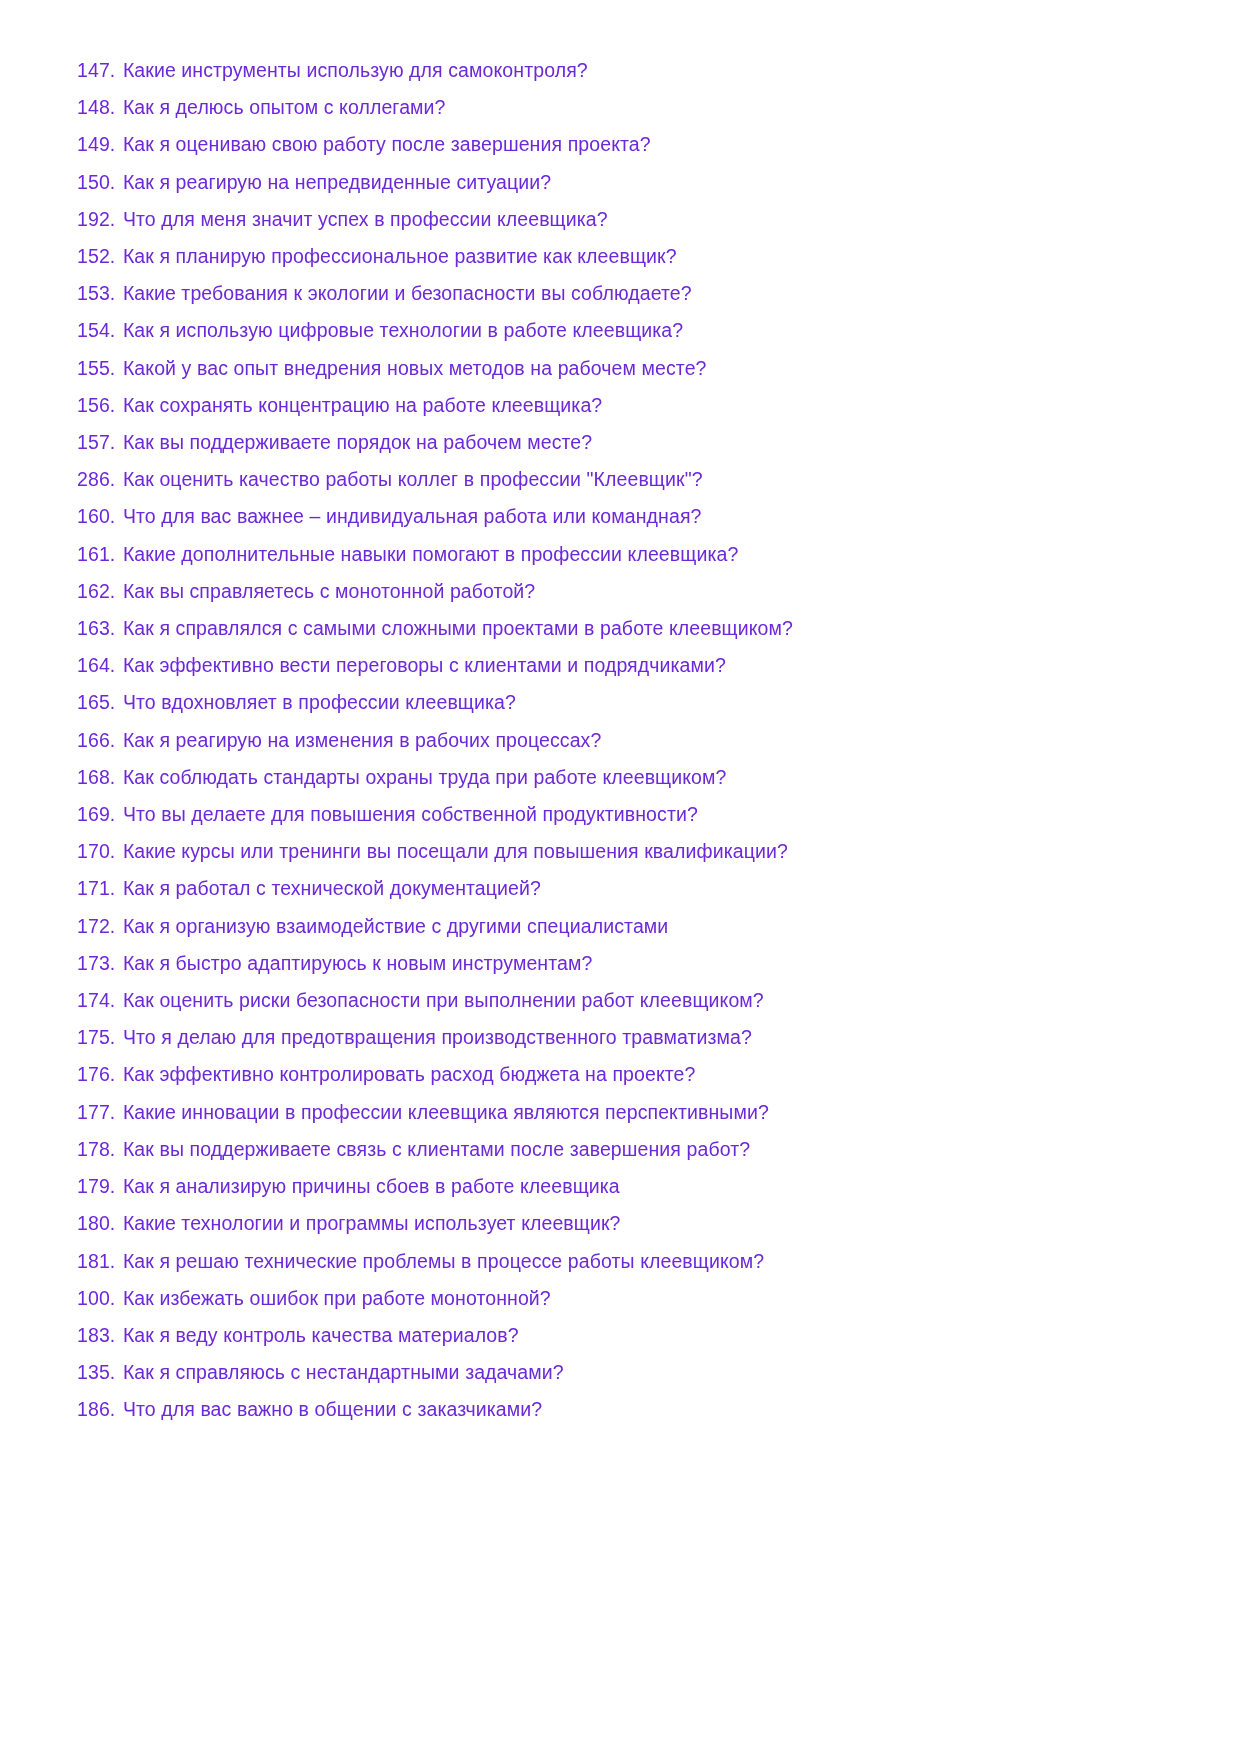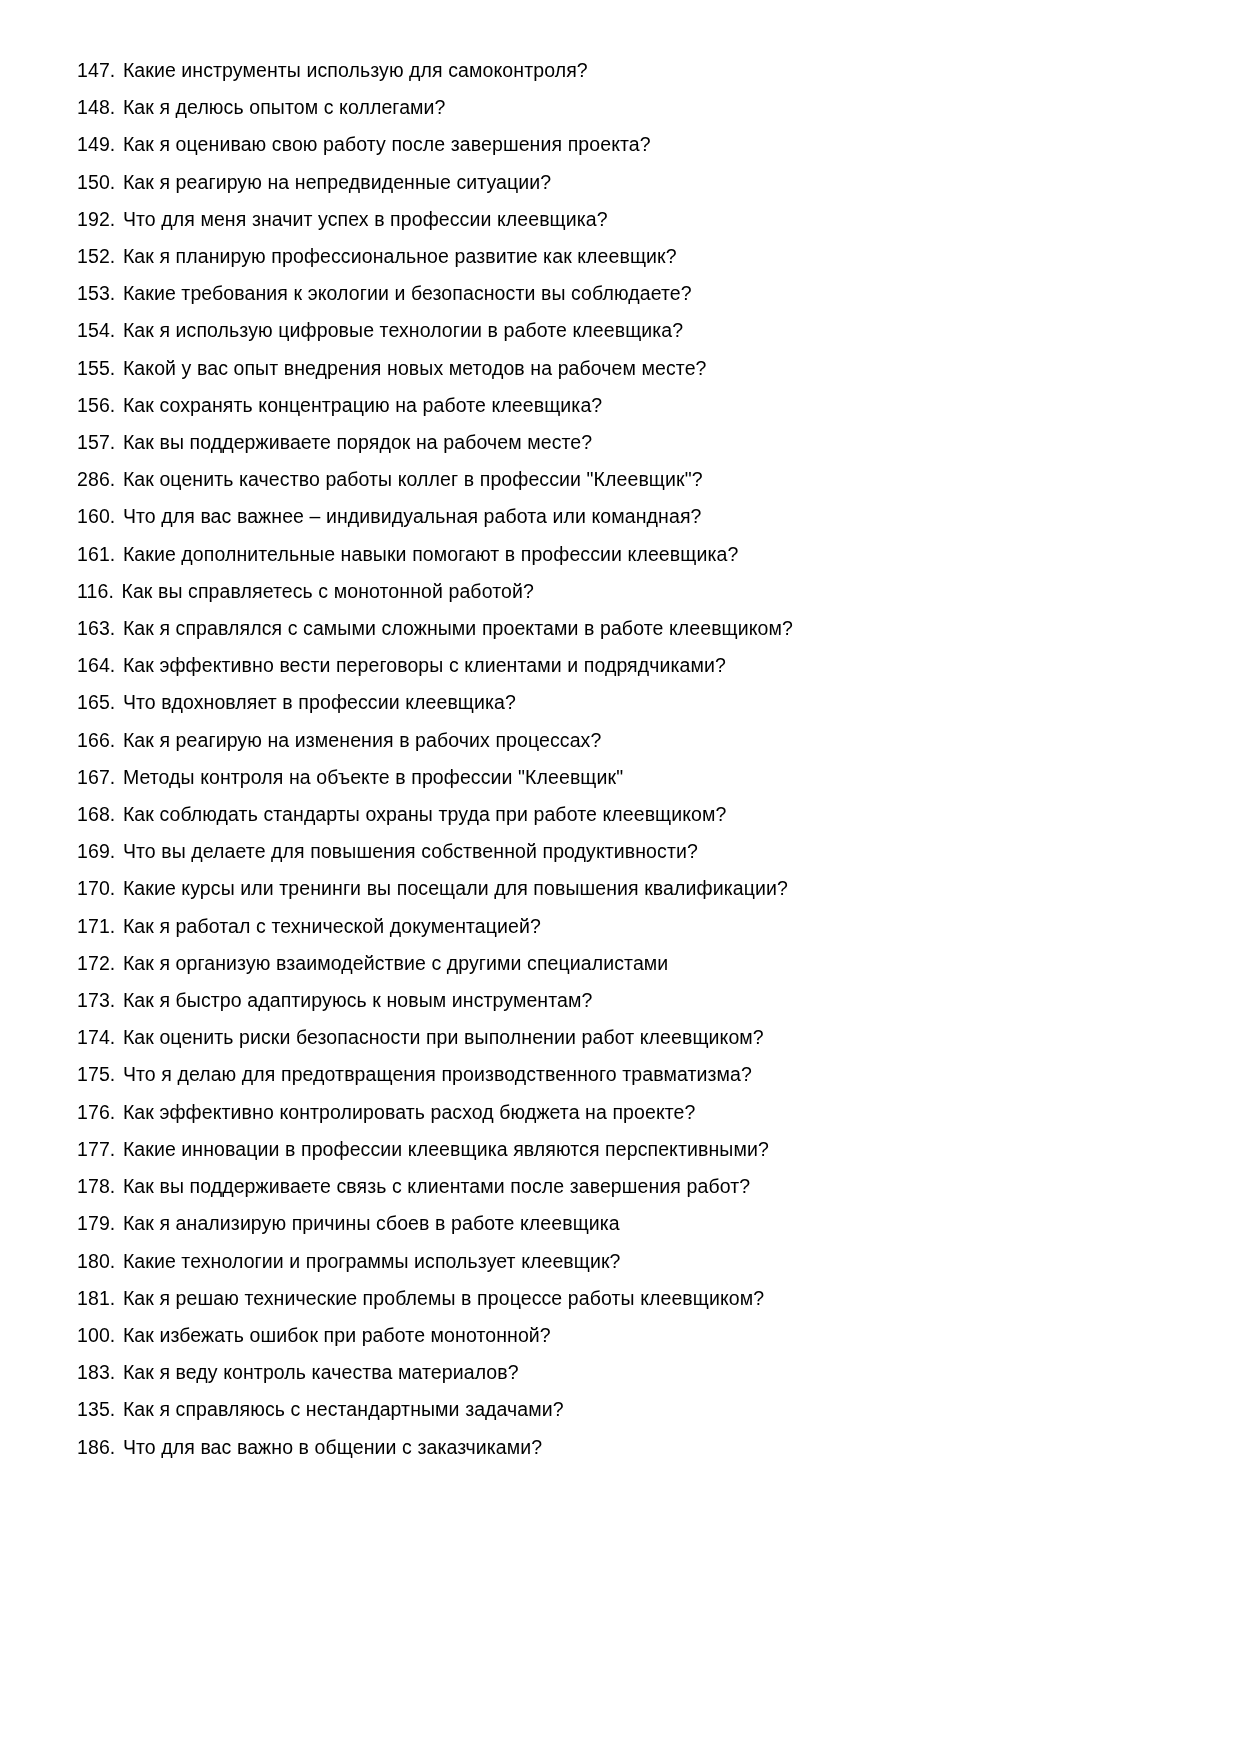--- a/index.html
+++ b/index.html
@@ -8,21 +8,21 @@
     background: #ffffff;
   }
   .page {
     width: 1239px;
     height: 1648px;
     box-sizing: border-box;
     background: #ffffff;
     padding: 52px 60px 0 77px;
     overflow: hidden;
     font-family: "Liberation Sans", "DejaVu Sans", sans-serif;
-    color: #000000;
+    color: #6d28d9;
   }
   .question-list {
     font-size: 19.5px;
     line-height: 37.2px;
     font-weight: 400;
   }
   .list-item {
     white-space: nowrap;
     letter-spacing: 0.1px;
   }
@@ -57,31 +57,30 @@
 
   <div class="list-item"><span class="item-number">157. </span><span>Как вы поддерживаете порядок на рабочем месте?</span></div>
 
 
   <div class="list-item"><span class="item-number">286. </span><span>Как оценить качество работы коллег в профессии "Клеевщик"?</span></div>
 
   <div class="list-item"><span class="item-number">160. </span><span>Что для вас важнее – индивидуальная работа или командная?</span></div>
 
   <div class="list-item"><span class="item-number">161. </span><span>Какие дополнительные навыки помогают в профессии клеевщика?</span></div>
 
-  <div class="list-item"><span class="item-number">116. </span><span>Как вы справляетесь с монотонной работой?</span></div>
+  <div class="list-item"><span class="item-number">162. </span><span>Как вы справляетесь с монотонной работой?</span></div>
 
   <div class="list-item"><span class="item-number">163. </span><span>Как я справлялся с самыми сложными проектами в работе клеевщиком?</span></div>
 
   <div class="list-item"><span class="item-number">164. </span><span>Как эффективно вести переговоры с клиентами и подрядчиками?</span></div>
 
   <div class="list-item"><span class="item-number">165. </span><span>Что вдохновляет в профессии клеевщика?</span></div>
 
   <div class="list-item"><span class="item-number">166. </span><span>Как я реагирую на изменения в рабочих процессах?</span></div>
 
-  <div class="list-item"><span class="item-number">167. </span><span>Методы контроля на объекте в профессии "Клеевщик"</span></div>
 
   <div class="list-item"><span class="item-number">168. </span><span>Как соблюдать стандарты охраны труда при работе клеевщиком?</span></div>
 
   <div class="list-item"><span class="item-number">169. </span><span>Что вы делаете для повышения собственной продуктивности?</span></div>
 
   <div class="list-item"><span class="item-number">170. </span><span>Какие курсы или тренинги вы посещали для повышения квалификации?</span></div>
 
   <div class="list-item"><span class="item-number">171. </span><span>Как я работал с технической документацией?</span></div>
 
   <div class="list-item"><span class="item-number">172. </span><span>Как я организую взаимодействие с другими специалистами</span></div>

